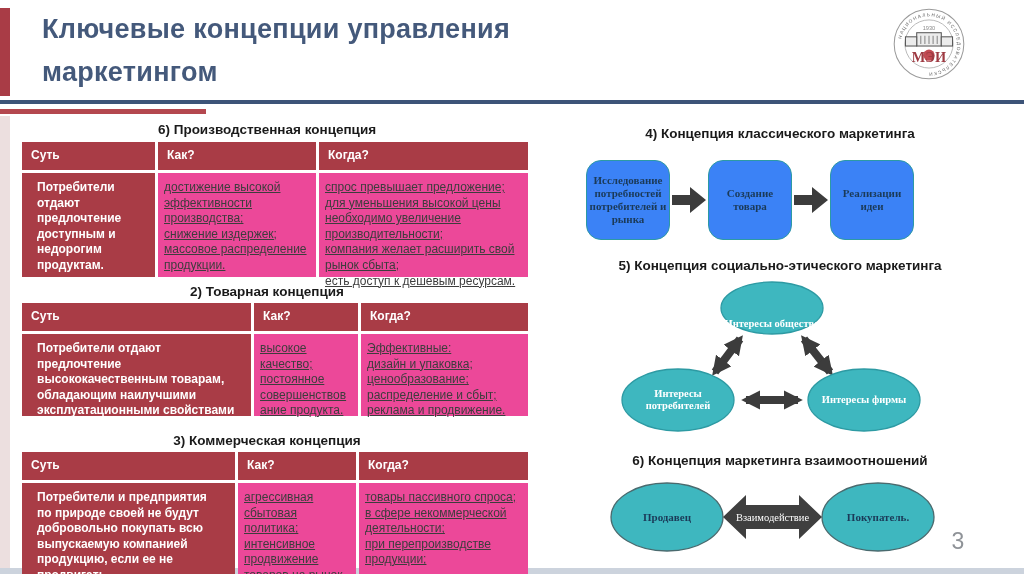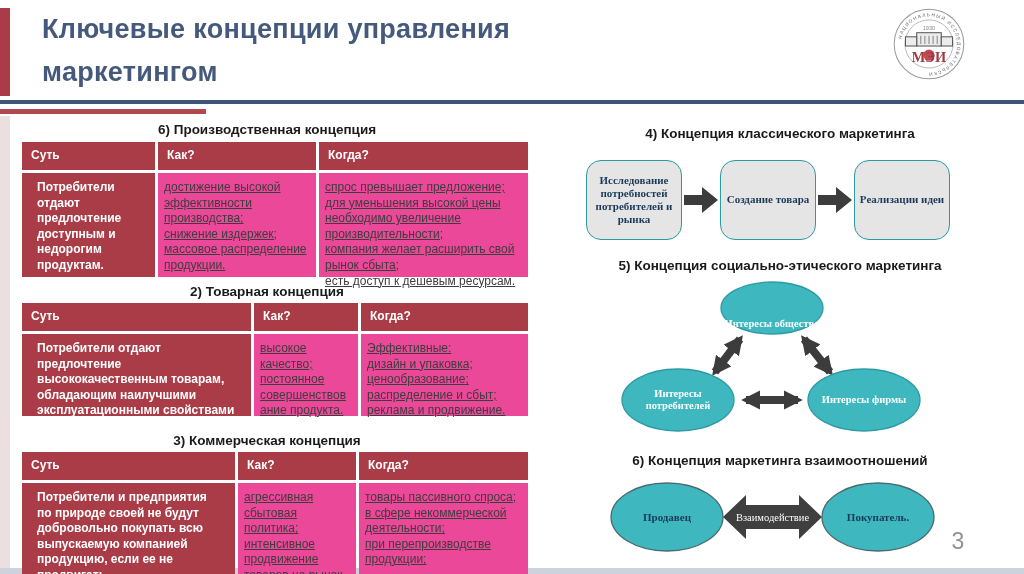--- a/index.html
+++ b/index.html
@@ -45,21 +45,21 @@
   .td-light {
     background:#ec4899; color:#3d3d3d; font-size:12px;
     padding:7px 6px; line-height:1.3; white-space:pre-line;
     word-break:break-word; box-sizing:border-box;text-decoration:underline;
   }
 
   
   .flow { position:absolute; left:586px; top:158px; width:380px; height:84px;
           display:flex; align-items:center; }
   .flow-box {
-    width:96px; height:80px; background:#e5e5e5; border:1px solid #2d9aa3; border-radius:15px;
+    width:84px; height:80px; background:#3b82f6; border:1px solid #2d9aa3; border-radius:15px;
     display:flex; align-items:center; justify-content:center; text-align:center;
     font-family:"Liberation Serif", serif; font-weight:bold; font-size:11px;
     color:#1b3a58; line-height:1.2; padding:2px; box-sizing:border-box;
   }
   .flow-arrow { flex:0 0 auto; margin:0 1px; }
 
   
   .tri { position:absolute; left:560px; top:276px; width:440px; height:164px; }
   .tri svg, .rel svg { position:absolute; left:0; top:0; }
   .tri-label {

